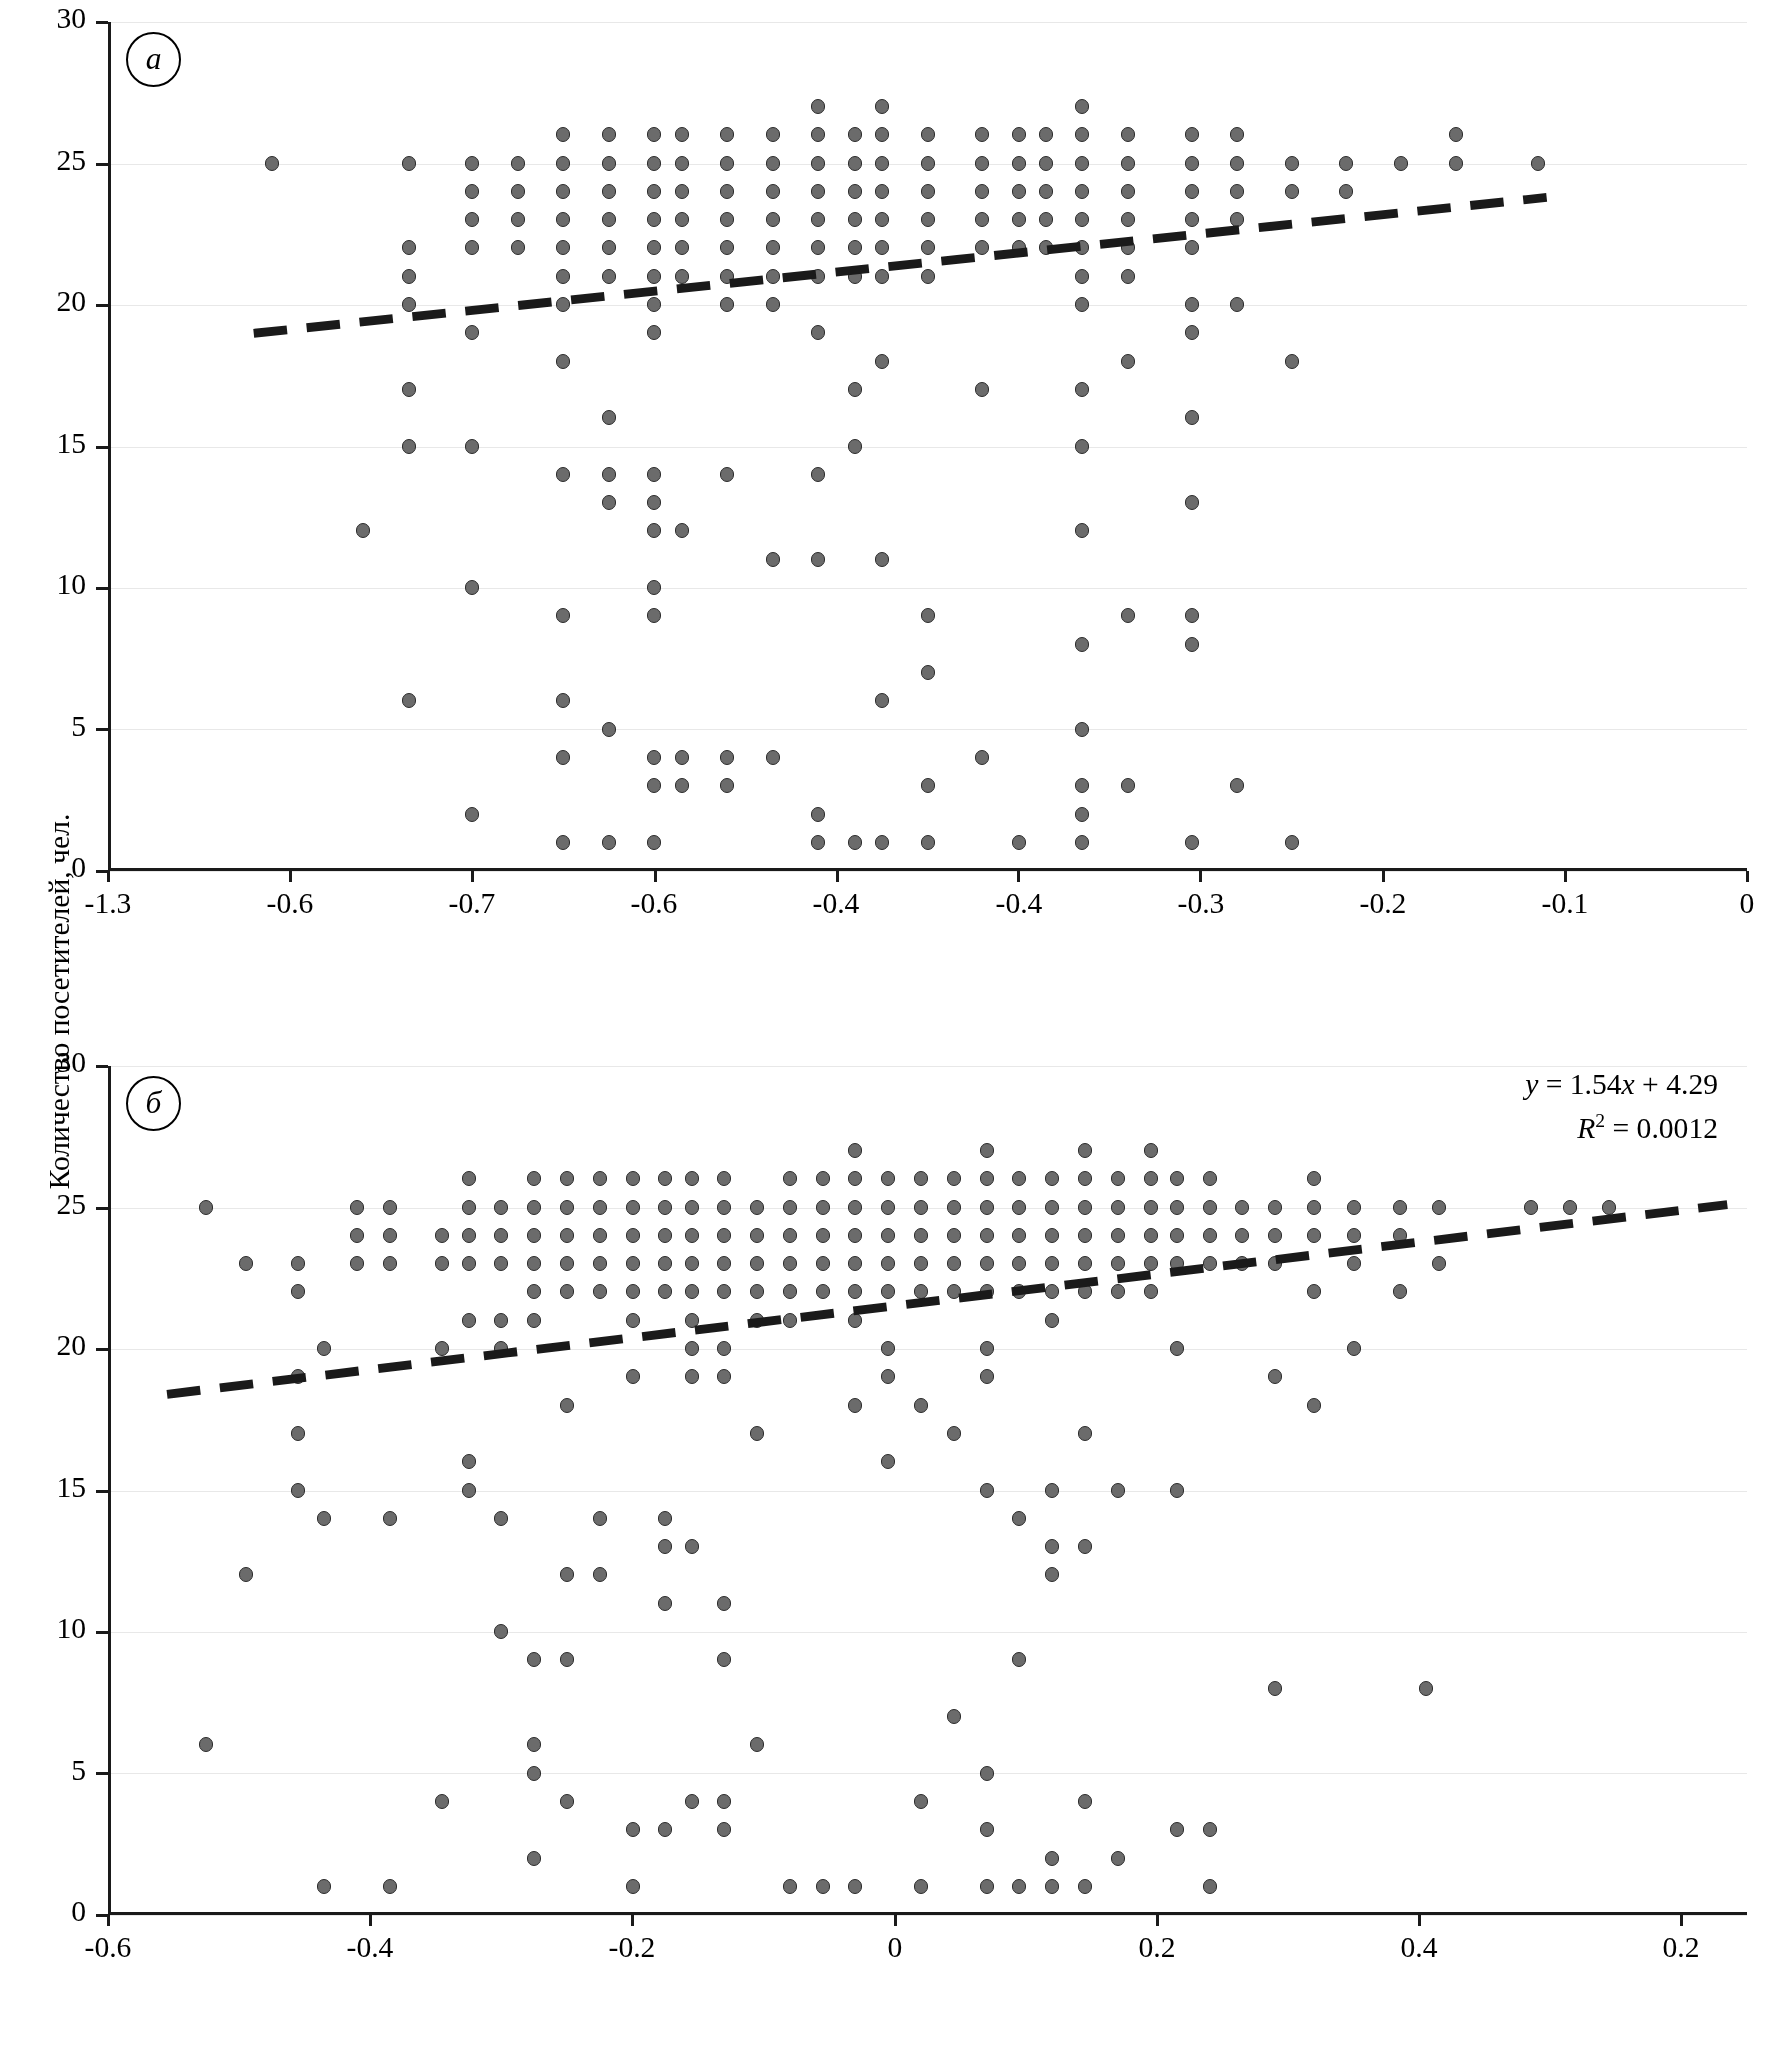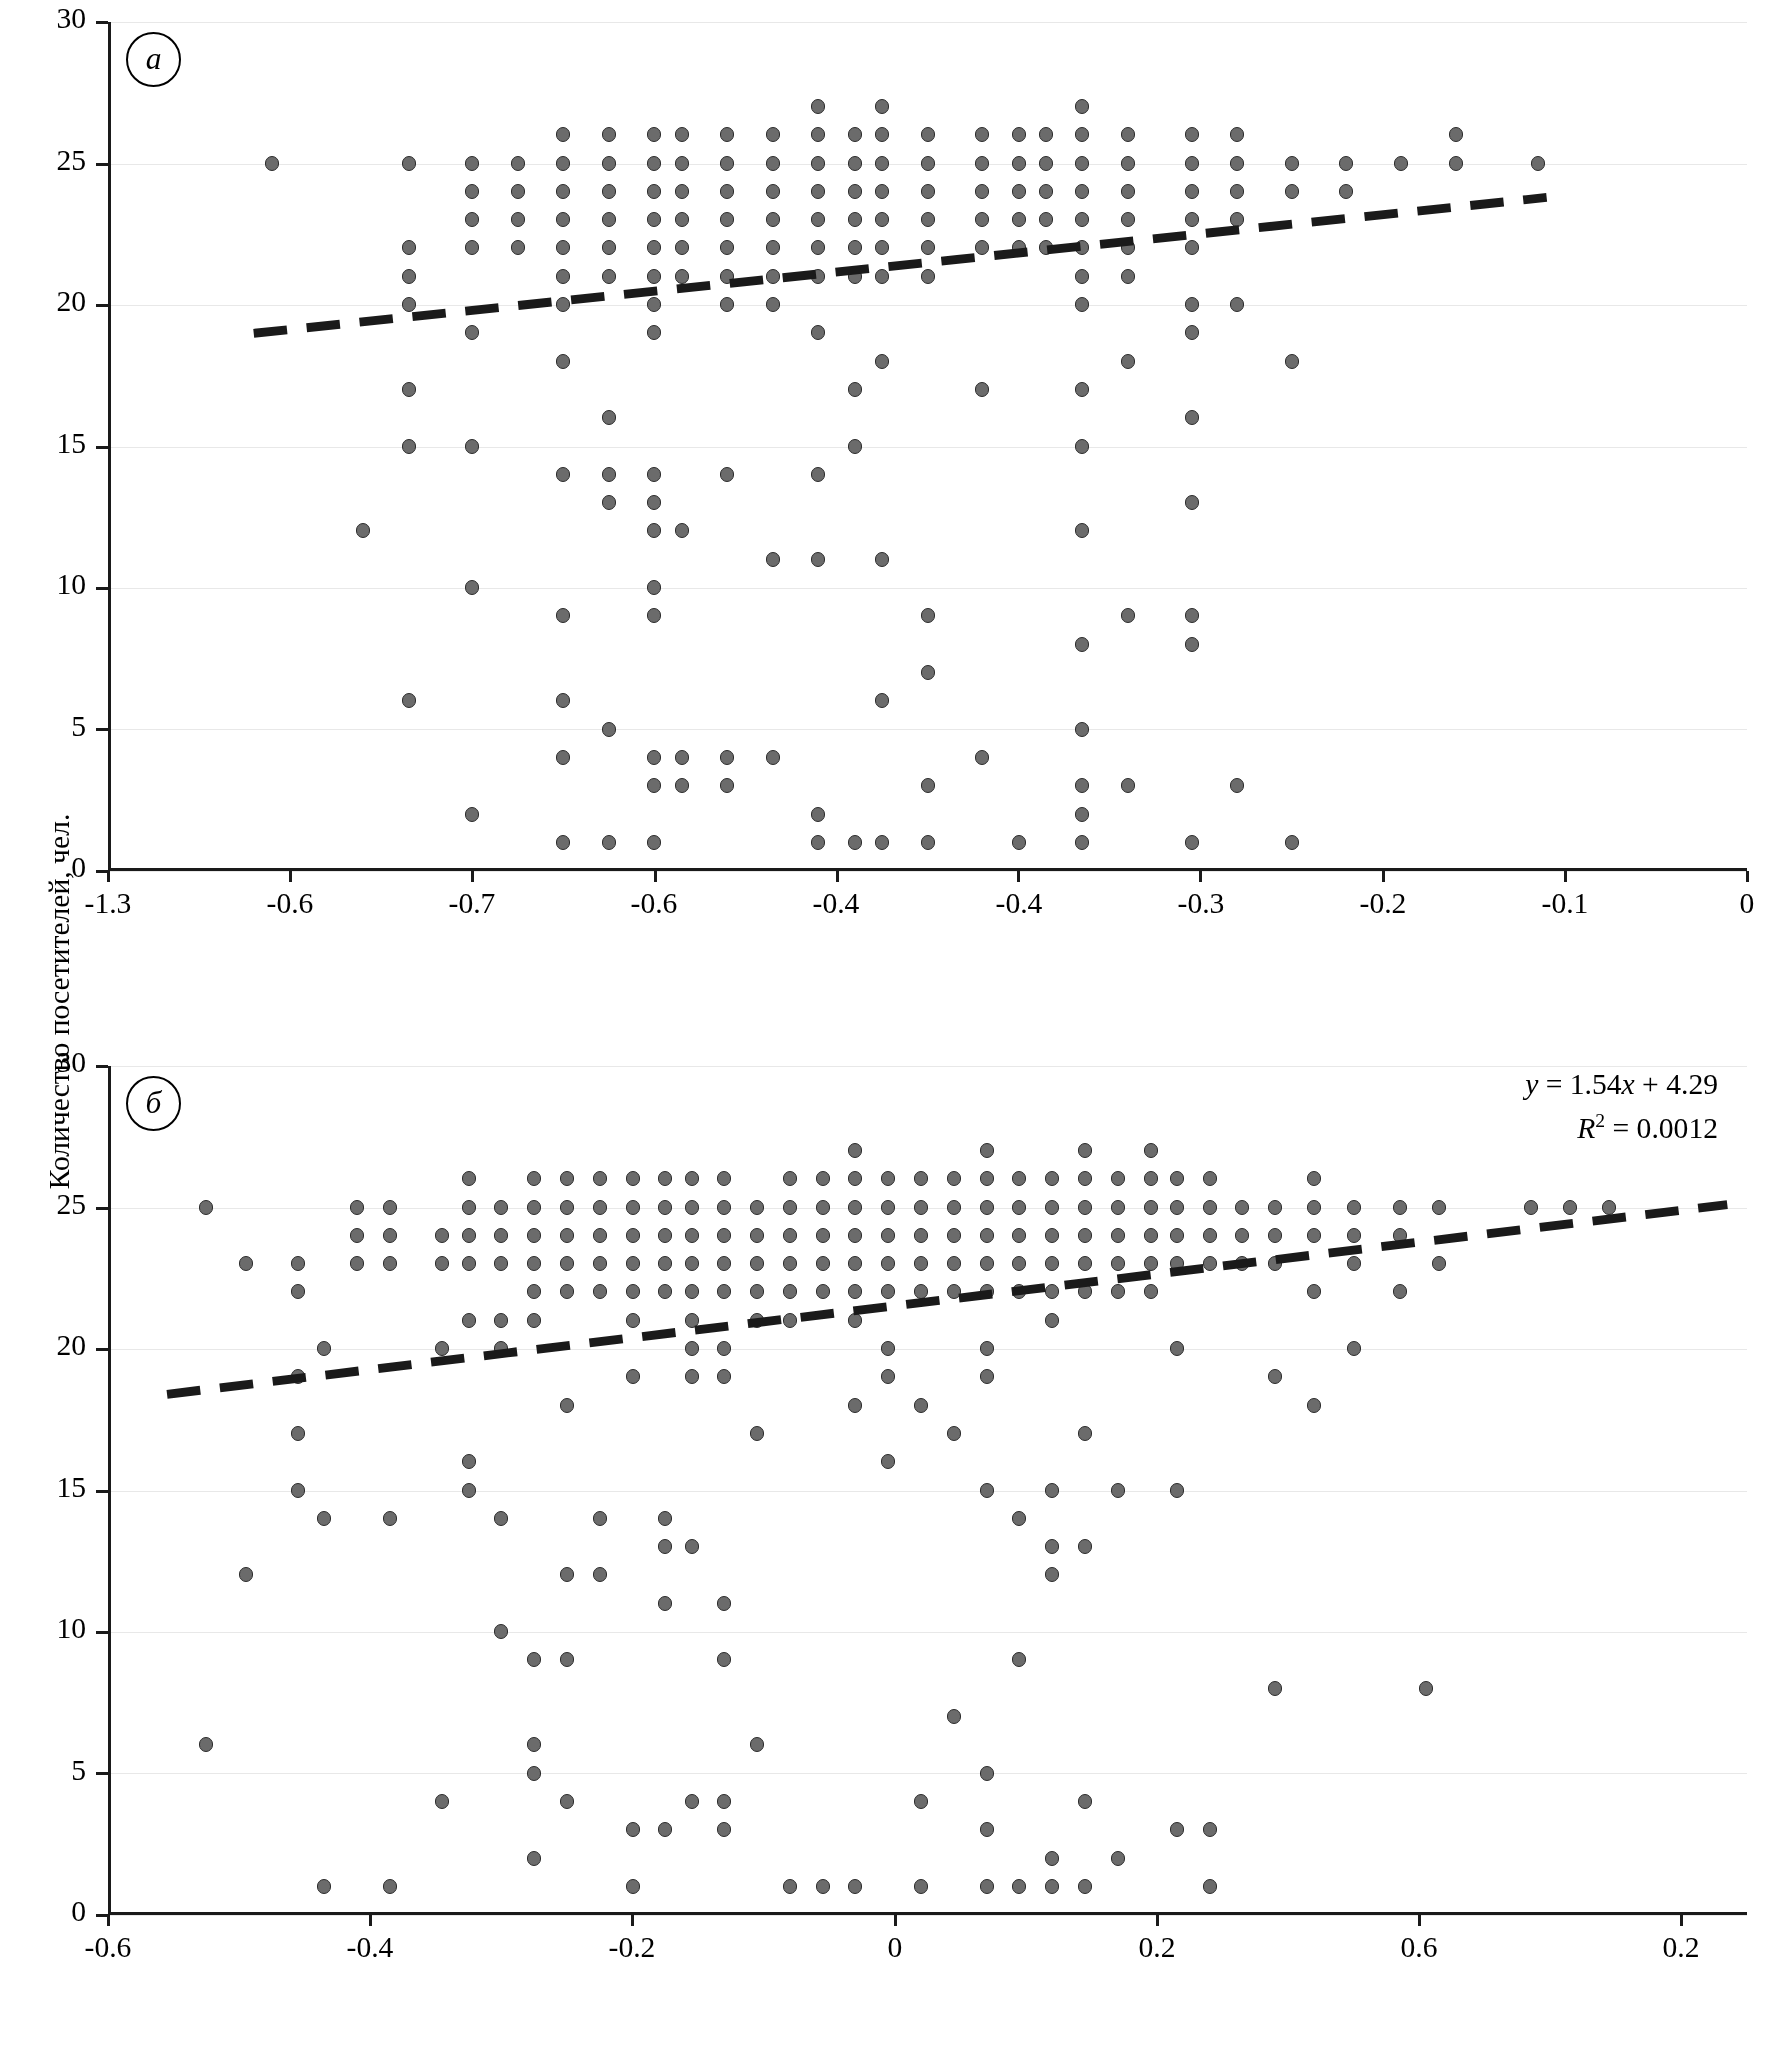--- a/index.html
+++ b/index.html
@@ -402,21 +402,21 @@
         <div class="xtick-label" style="width: 118px; left: -59px; top: 865px;">-0.6</div>
         <div class="tick" style="left: 261px; top: 849px; width: 3px; height: 11.8px;"></div>
         <div class="xtick-label" style="width: 118px; left: 203px; top: 865px;">-0.4</div>
         <div class="tick" style="left: 523px; top: 849px; width: 3px; height: 11.8px;"></div>
         <div class="xtick-label" style="width: 118px; left: 465px; top: 865px;">-0.2</div>
         <div class="tick" style="left: 786px; top: 849px; width: 3px; height: 11.8px;"></div>
         <div class="xtick-label" style="width: 118px; left: 728px; top: 865px;">0</div>
         <div class="tick" style="left: 1048px; top: 849px; width: 3px; height: 11.8px;"></div>
         <div class="xtick-label" style="width: 118px; left: 990px; top: 865px;">0.2</div>
         <div class="tick" style="left: 1310px; top: 849px; width: 3px; height: 11.8px;"></div>
-        <div class="xtick-label" style="width: 118px; left: 1252px; top: 865px;">0.6</div>
+        <div class="xtick-label" style="width: 118px; left: 1252px; top: 865px;">0.4</div>
         <div class="tick" style="left: 1572px; top: 849px; width: 3px; height: 11.8px;"></div>
         <div class="xtick-label" style="width: 118px; left: 1514px; top: 865px;">0.2</div>
         <div class="point" style="left: 98px; top: 142px;"></div>
         <div class="point" style="left: 98px; top: 679px;"></div>
         <div class="point" style="left: 138px; top: 198px;"></div>
         <div class="point" style="left: 138px; top: 509px;"></div>
         <div class="point" style="left: 190px; top: 198px;"></div>
         <div class="point" style="left: 190px; top: 226px;"></div>
         <div class="point" style="left: 190px; top: 311px;"></div>
         <div class="point" style="left: 190px; top: 368px;"></div>

